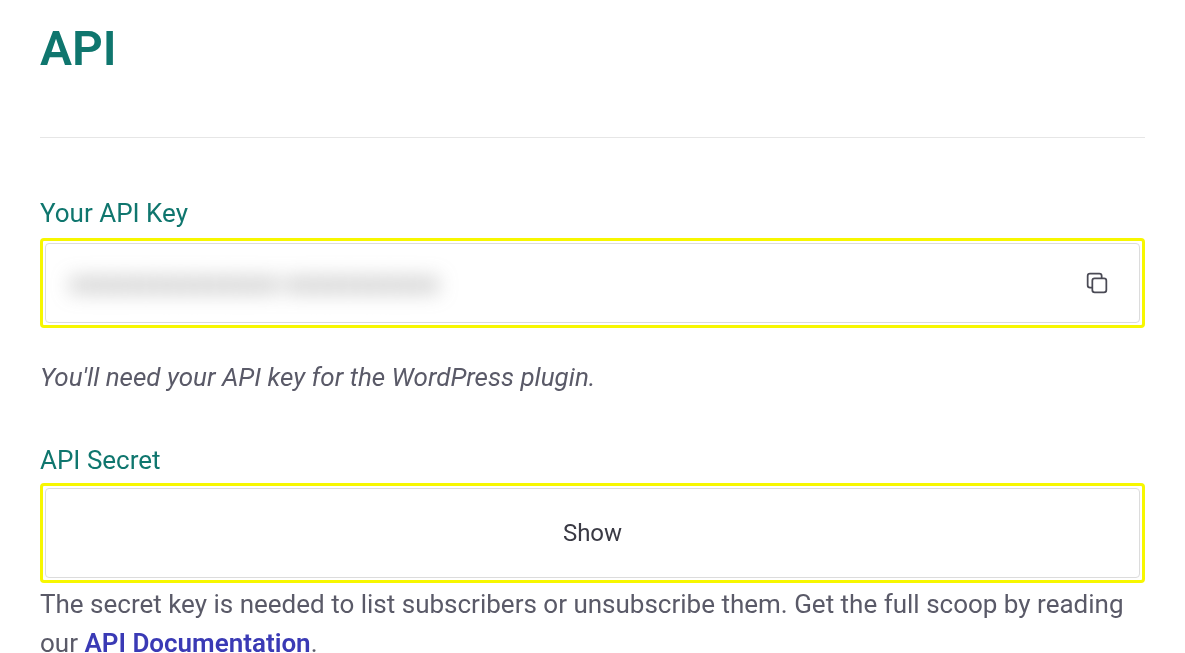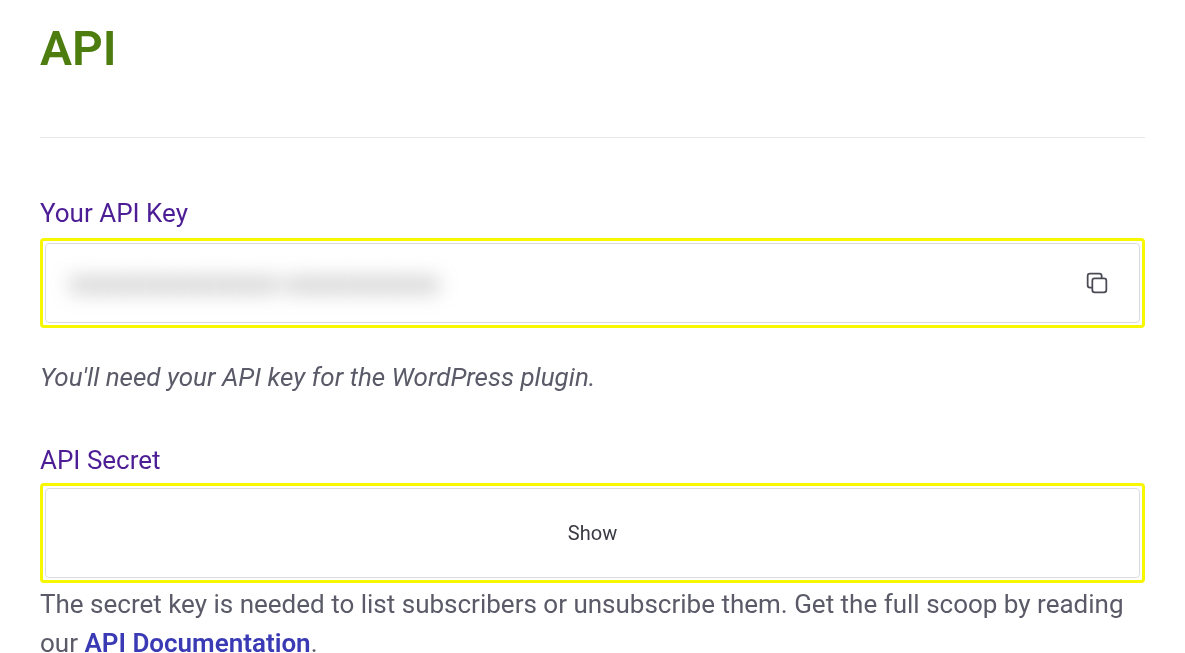--- a/index.html
+++ b/index.html
@@ -9,31 +9,31 @@
     }
     body {
       font-family: -apple-system, BlinkMacSystemFont, "Segoe UI", Roboto, Helvetica, Arial, sans-serif;
       padding: 20px 40px;
       color: #1a1a1a;
       background: #ffffff;
     }
     .page-title {
       font-size: 48px;
       font-weight: 600;
-      color: #4d7c0f;
+      color: #0f766e;
       margin-bottom: 60px;
     }
     .divider {
       border: none;
       border-top: 1px solid #e6e6e6;
       margin-bottom: 60px;
     }
     .field-label {
       font-size: 26px;
-      color: #4c1d95;
+      color: #0f766e;
       margin-bottom: 10px;
       font-weight: 400;
     }
     .highlight-wrapper {
       border: 3px solid #f7f700;
       border-radius: 4px;
       padding: 2px;
       margin-bottom: 30px;
     }
     .input-box {
@@ -78,21 +78,21 @@
       border: 1px solid #dcdcdc;
       border-radius: 4px;
       background: #fff;
       display: flex;
       align-items: center;
       justify-content: center;
       min-height: 90px;
       cursor: pointer;
     }
     .show-label {
-      font-size: 20px;
+      font-size: 24px;
       color: #3a3a44;
     }
     .secret-help {
       font-size: 26px;
       color: #5a5a68;
       line-height: 1.5;
       margin-top: 2px;
     }
     .doc-link {
       color: #3a3ab5;

